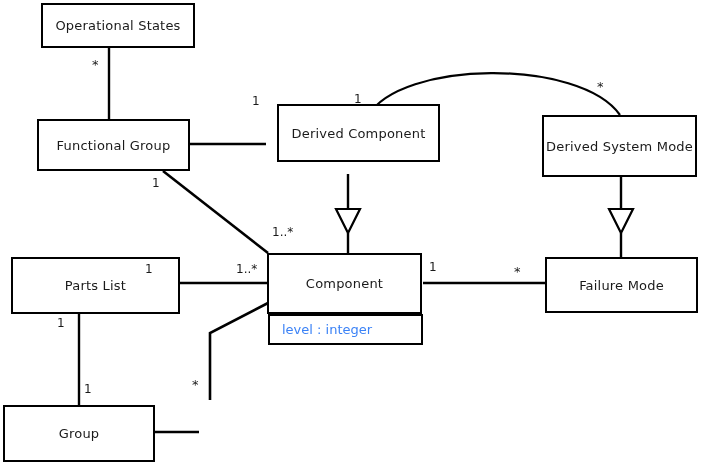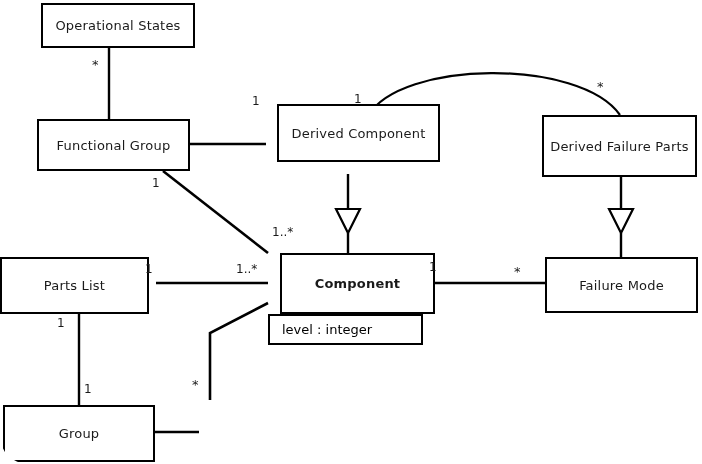--- a/index.html
+++ b/index.html
@@ -9,21 +9,20 @@
   }
   body {
     font-family: "DejaVu Sans", sans-serif;
   }
   #diagram-root {
     position: relative;
     width: 702px;
     height: 464px;
     background: #ffffff;
     overflow: hidden;
-    border-radius: 28px;
   }
   #edge-layer {
     position: absolute;
     left: 0;
     top: 0;
     width: 702px;
     height: 464px;
   }
   .uml-class {
     position: absolute;
@@ -47,21 +46,21 @@
   .uml-attr-compartment {
     position: absolute;
     box-sizing: border-box;
     border: 2px solid #000000;
     border-top: 2px solid #000000;
     background: #ffffff;
     display: flex;
     align-items: center;
     padding-left: 12px;
     font-size: 13px;
-    color: #000000;
+    color: #3b82f6;
     white-space: nowrap;
     z-index: 3;
   }
   .mult-label {
     position: absolute;
     font-size: 12px;
     color: #1a1a1a;
     white-space: nowrap;
     z-index: 4;
     line-height: 1;
@@ -110,28 +109,28 @@
 
   <div class="uml-class" style="left:37px; top:119px; width:153px; height:52px;">
     <div class="uml-name-compartment">Functional Group</div>
   </div>
 
   <div class="uml-class" style="left:266px; top:104px; width:163px; height:58px;margin-left:11px;">
     <div class="uml-name-compartment">Derived Component</div>
   </div>
 
   <div class="uml-class" style="left:542px; top:115px; width:155px; height:62px;">
-    <div class="uml-name-compartment">Derived Failure Parts</div>
+    <div class="uml-name-compartment">Derived System Mode</div>
   </div>
 
-  <div class="uml-class" style="left:0; top:257px; width:149px; height:57px;text-align:right;">
+  <div class="uml-class" style="left:11px; top:257px; width:169px; height:57px;text-align:right;">
     <div class="uml-name-compartment">Parts List</div>
   </div>
 
-  <div class="uml-class" style="left:280px; top:253px; width:155px; height:61px;font-weight:bold;">
+  <div class="uml-class" style="left:267px; top:253px; width:155px; height:61px;">
     <div class="uml-name-compartment">Component</div>
   </div>
   <div class="uml-attr-compartment" style="left:268px; top:314px; width:155px; height:31px;">
     <span>level : integer</span>
   </div>
 
   <div class="uml-class" style="left:545px; top:257px; width:153px; height:56px;">
     <div class="uml-name-compartment">Failure Mode</div>
   </div>
 

